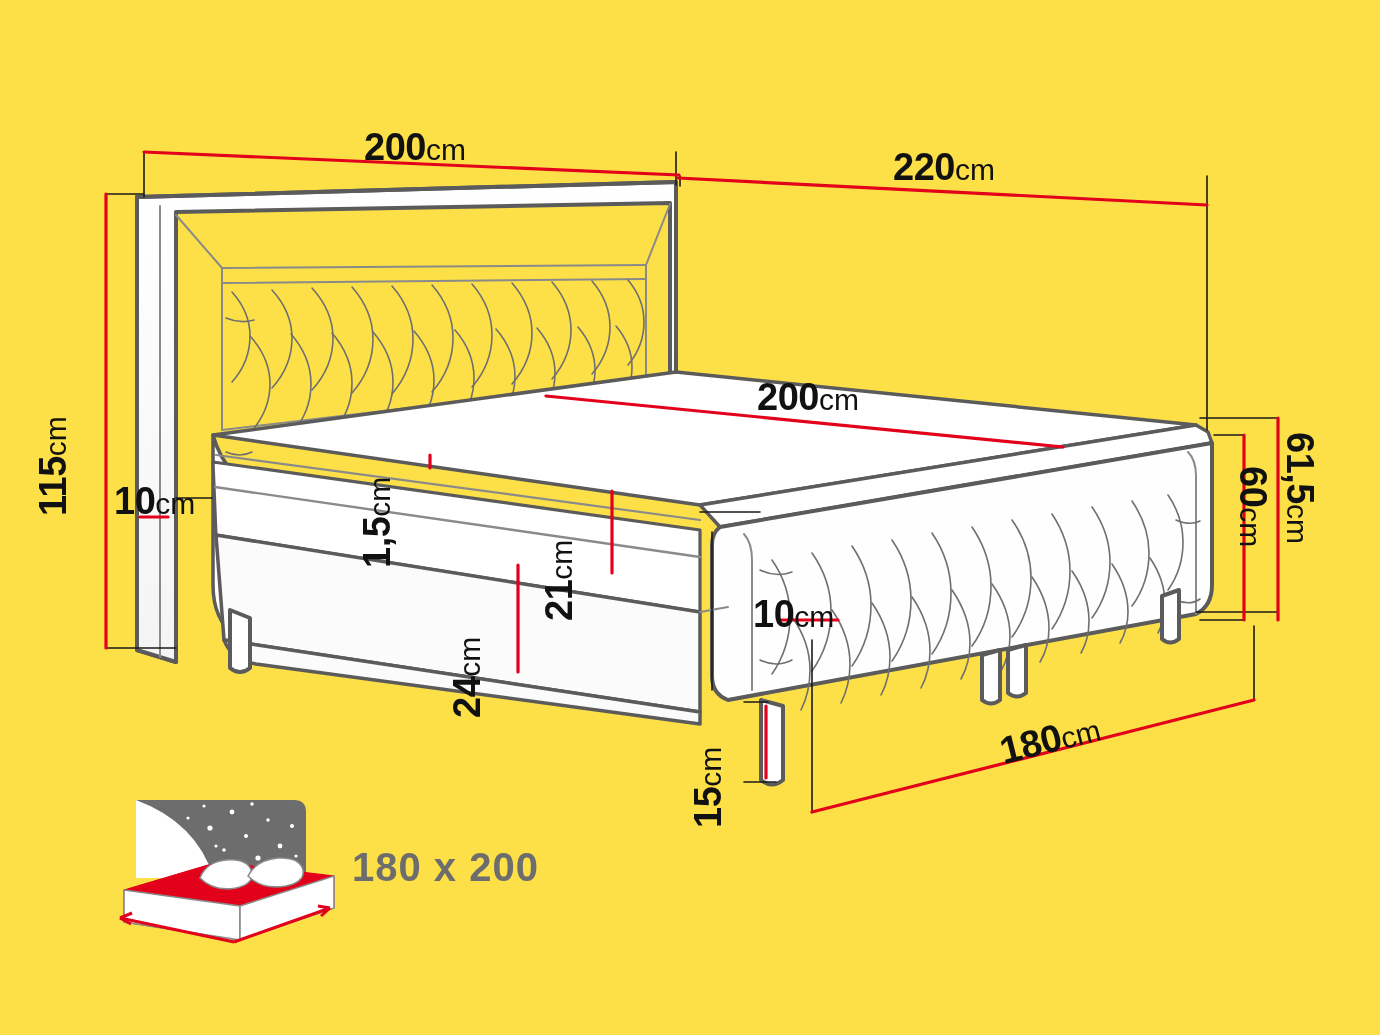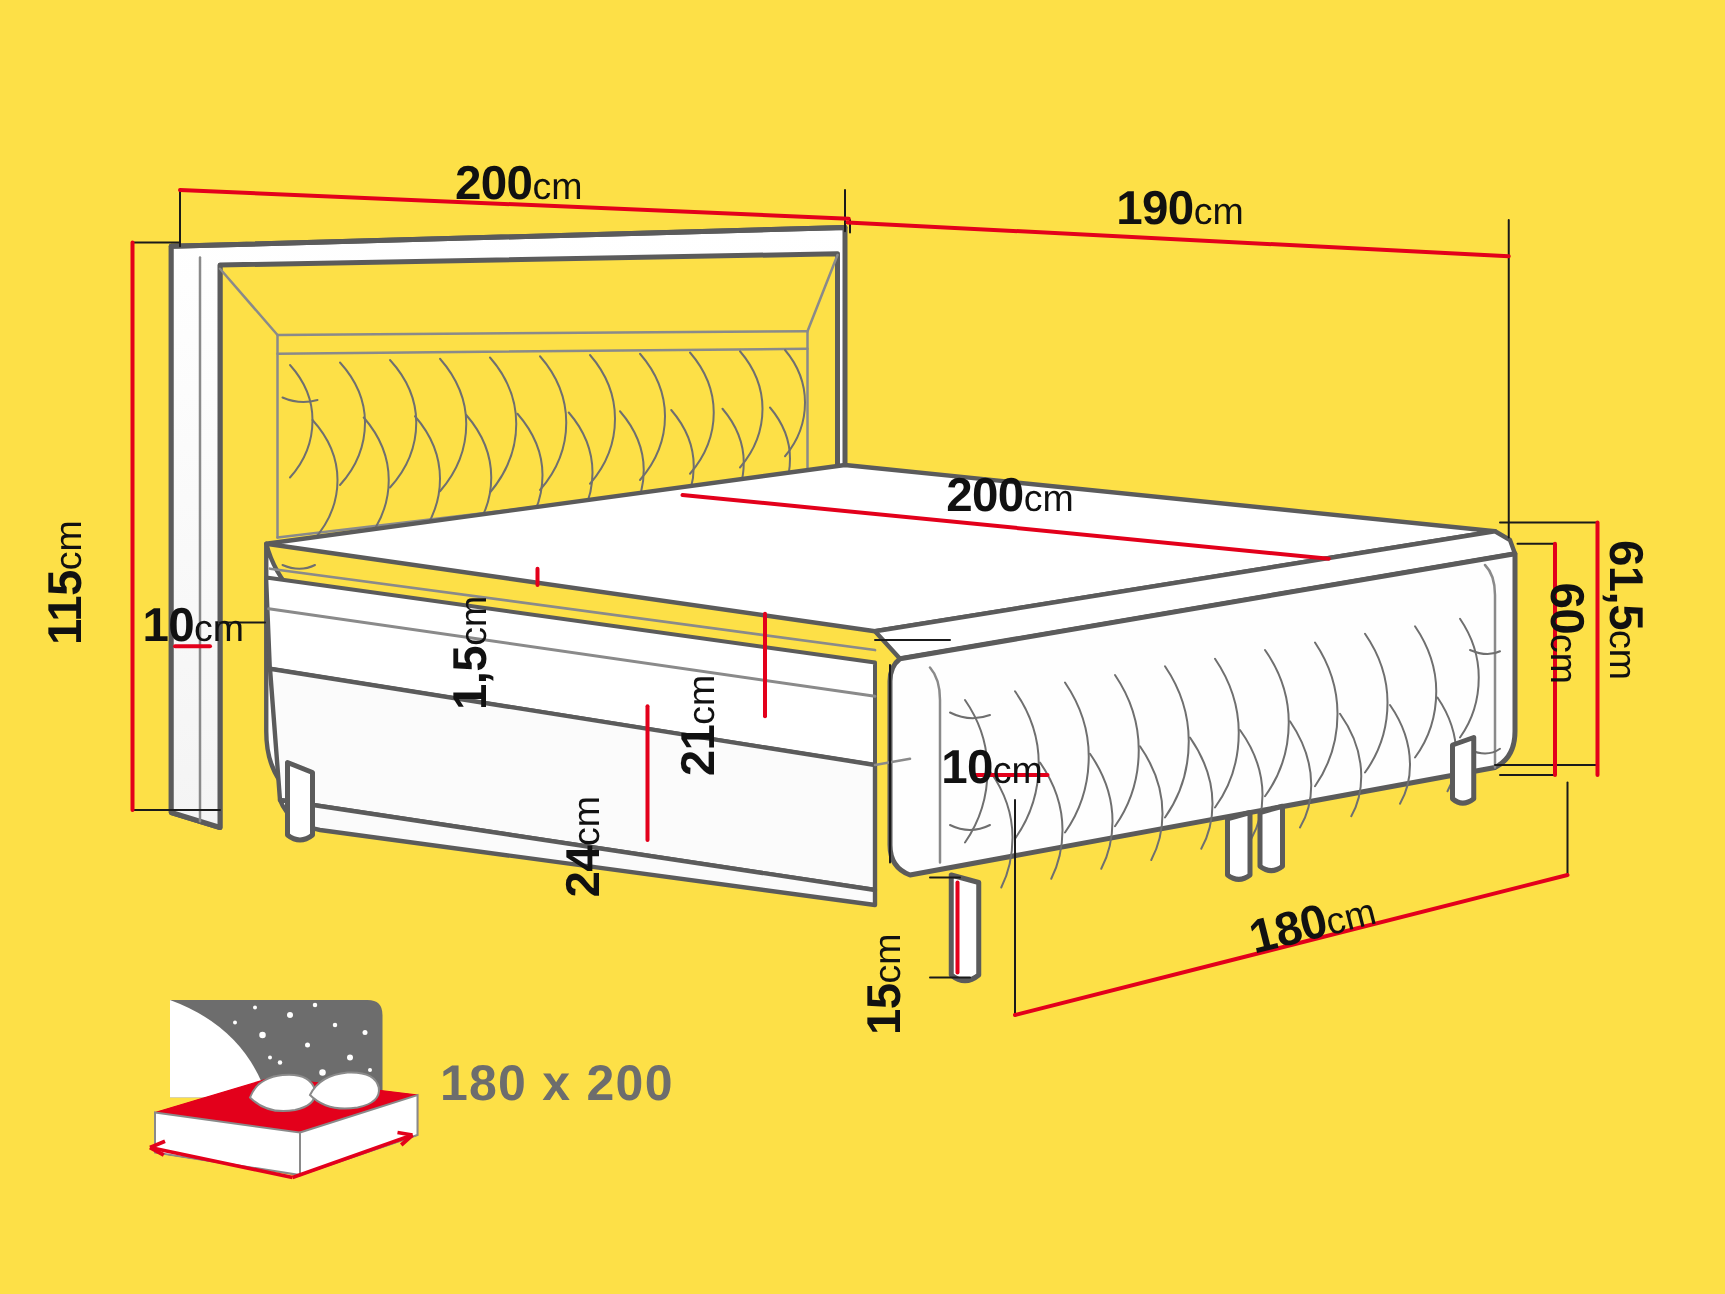--- a/index.html
+++ b/index.html
@@ -240,21 +240,21 @@
         <path d="M1244,435 L1244,620"></path>
       </g>
     </g>
   </svg>
 
   <div class="lbl" style="left:364px; top:128px;">
     <span class="num">200</span><span class="unit">cm</span>
   </div>
 
   <div class="lbl" style="left:893px; top:148px;">
-    <span class="num">190</span><span class="unit">cm</span>
+    <span class="num">220</span><span class="unit">cm</span>
   </div>
 
   <div class="lbl" style="left:757px; top:378px;">
     <span class="num">200</span><span class="unit">cm</span>
   </div>
 
   <div class="lbl rot-90" style="left:72px; top:478px;">
     <span class="num">115</span><span class="unit">cm</span>
   </div>
 

